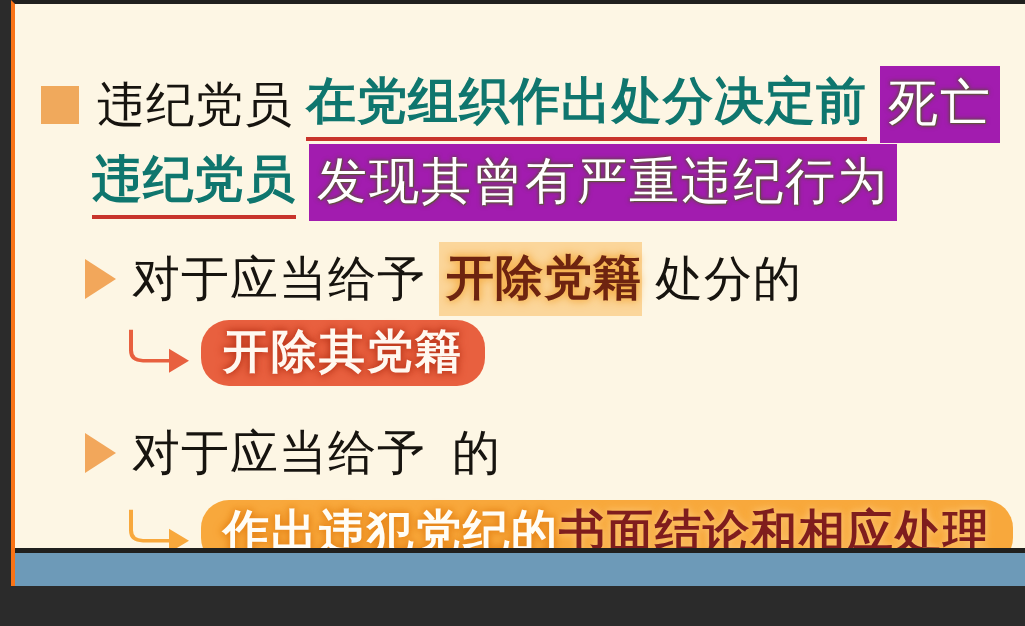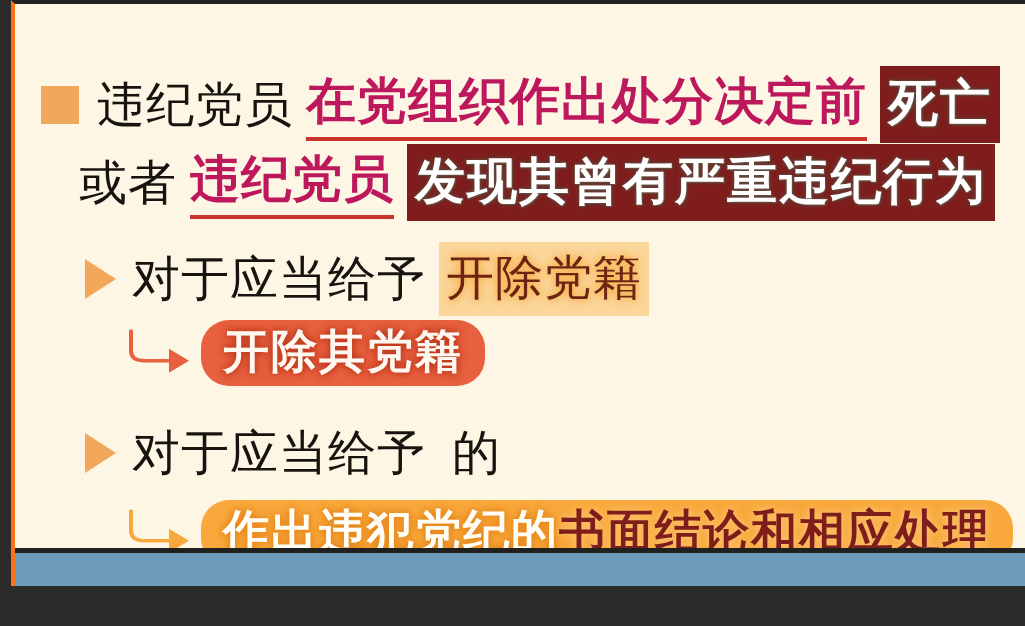--- a/index.html
+++ b/index.html
@@ -81,48 +81,48 @@
 
   
   .t-plain {
     color: #17140f;
     font-size: 48px;
     font-weight: 400;
     letter-spacing: 1px;
   }
 
   .t-red {
-    color: #be185d;
+    color: #0f766e;
     font-size: 50px;
     font-weight: bold;
     letter-spacing: 1px;
     border-bottom: 4px solid #C8342B;
     padding-bottom: 2px;
   }
 
   .t-grayhl {
-    background: #7f1d1d;
+    background: #a21caf;
     color: #FFFFFF;
     font-size: 50px;
-    font-weight: bold;
+    font-weight: normal;
     letter-spacing: 2px;
     padding: 4px 8px 6px 8px;
     text-shadow:
       0 0 3px #5d4a3c,
       0 0 5px #5d4a3c,
       1px 1px 0 #6b574a;
   }
 
   .t-peachhl {
     background: #FBD69B;
     color: #6E2410;
     font-size: 48px;
-    font-weight: normal;
+    font-weight: bold;
     letter-spacing: 1px;
-    padding: 4px 7px 6px 7px;
+    padding: 4px 0 6px 7px;
     text-shadow: 0 0 7px #F6B24D, 0 0 11px #F4A83A;
   }
 
   
   .badge {
     display: inline-block;
     border-radius: 28px;
     font-size: 46px;
     font-weight: bold;
     letter-spacing: 2px;
@@ -167,33 +167,33 @@
     <div class="row" id="row1">
       <span class="sq-bullet"></span>
       <span class="t-plain">违纪党员</span>
       <span class="gap"></span>
       <span class="t-red">在党组织作出处分决定前</span>
       <span class="gap"></span>
       <span class="t-grayhl">死亡</span>
     </div>
 
     <div class="row" id="row2">
-      <span class="t-plain">或者</span>
       <span class="gap"></span>
       <span class="t-red">违纪党员</span>
       <span class="gap"></span>
       <span class="t-grayhl">发现其曾有严重违纪行为</span>
     </div>
 
     <div class="row" id="row3">
       <span class="tri-bullet"></span>
       <span class="t-plain">对于应当给予</span>
       <span class="gap"></span>
       <span class="t-peachhl">开除党籍</span>
       <span class="gap"></span>
+      <span class="t-plain">处分的</span>
     </div>
 
     <div class="row" id="row4">
       <svg class="elbow-arrow" width="62" height="50" viewBox="0 0 62 50">
         <path d="M4 2 L4 26 Q4 36 14 36 L40 36 L40 24 L60 38 L40 52 L40 40 L14 40 Q0 40 0 26 L0 2 Z" fill="#E8603F" transform="translate(2,0) scale(1,0.86)"></path>
       </svg>
       <span class="badge badge-red">开除其党籍</span>
     </div>
 
     <div class="row" id="row5">

